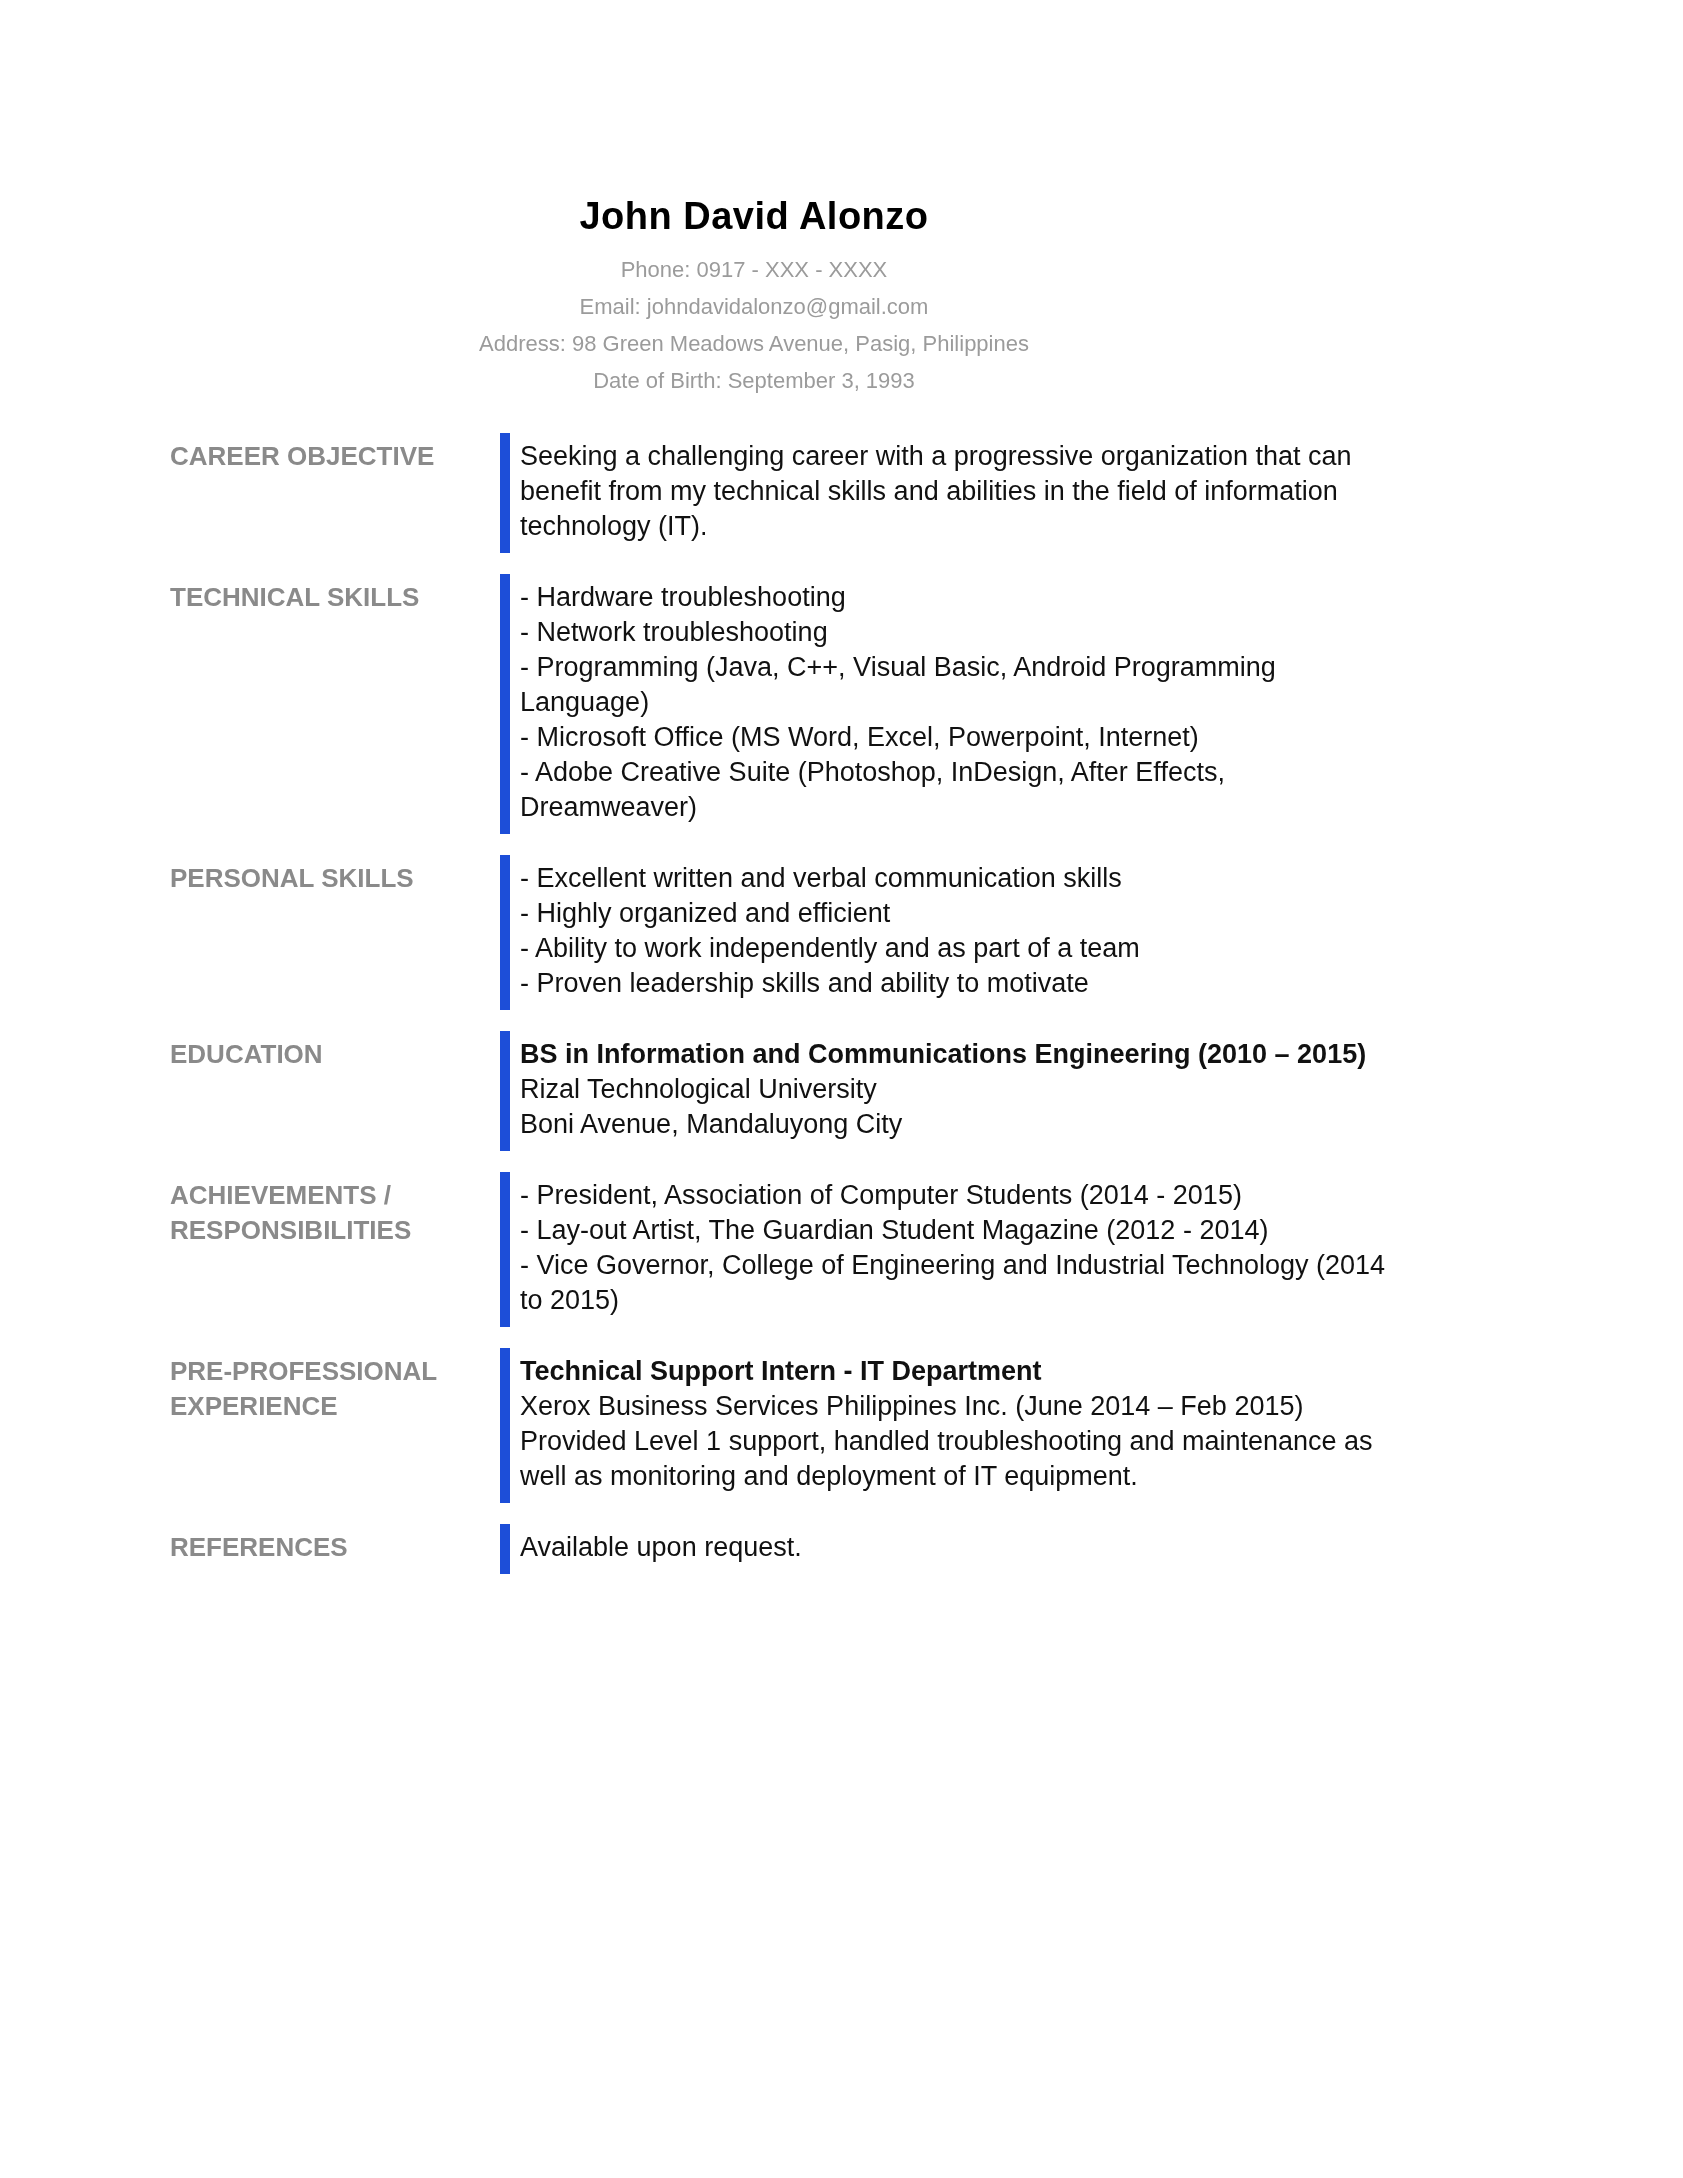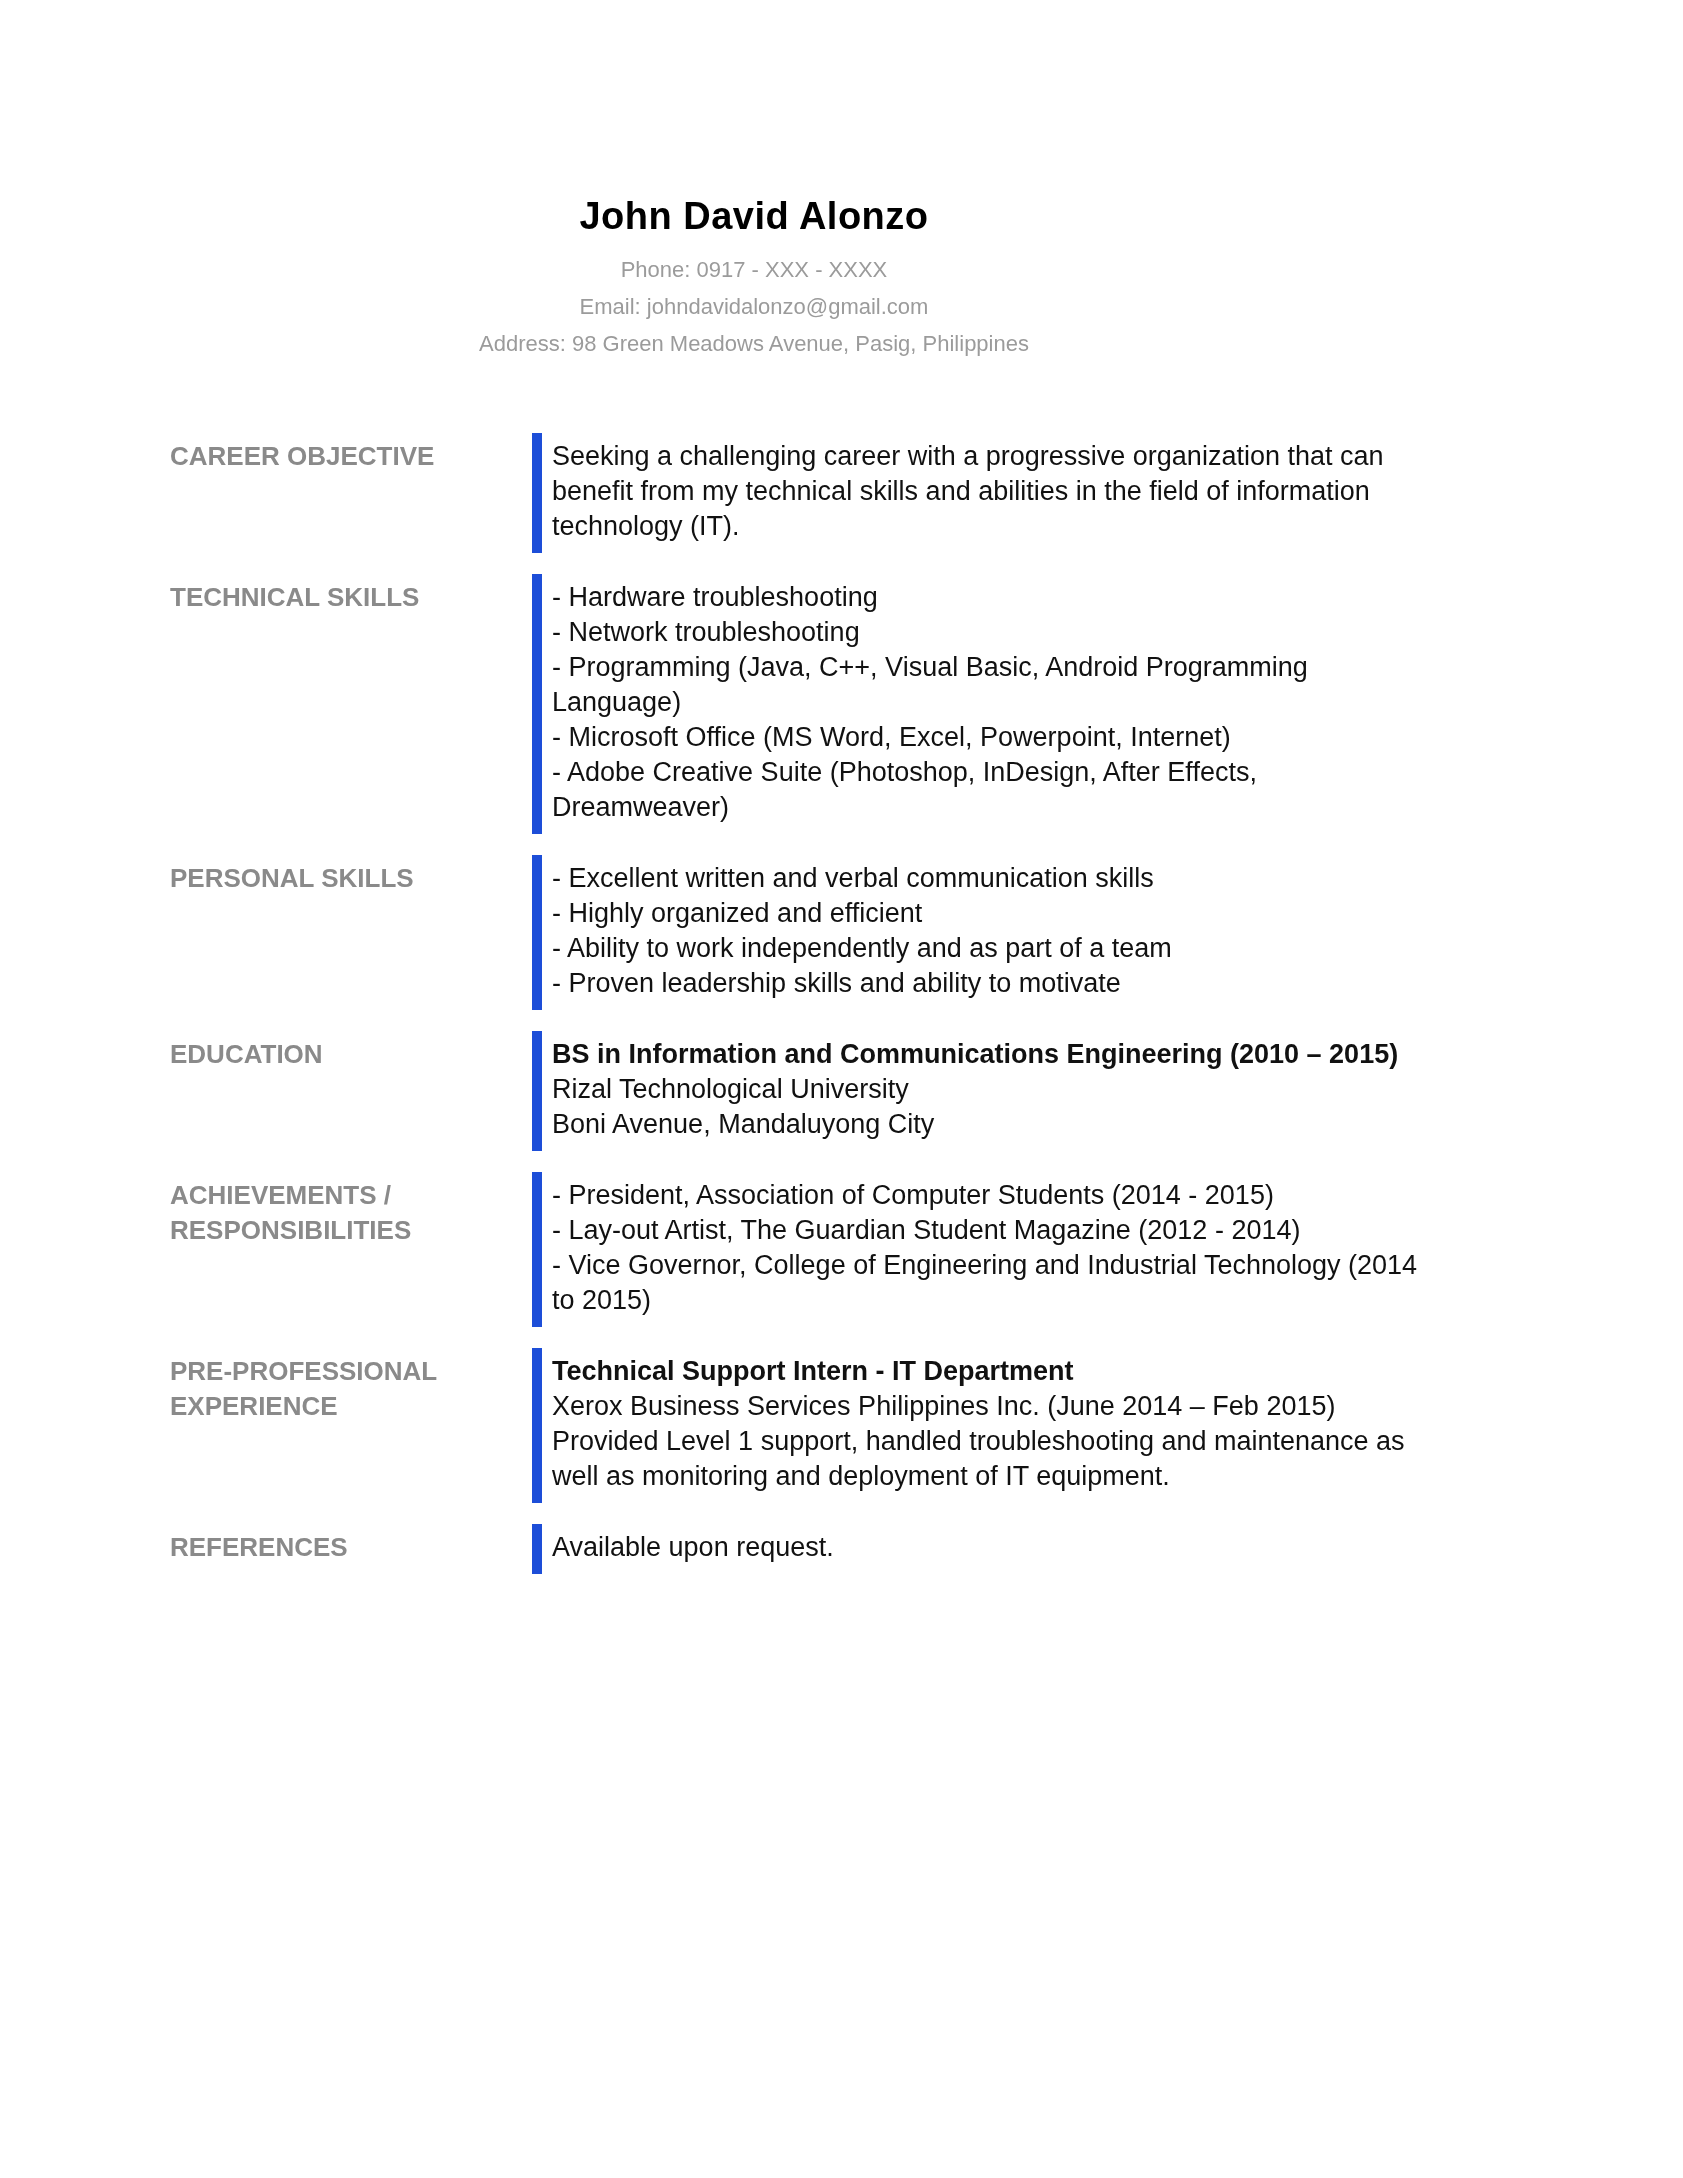--- a/index.html
+++ b/index.html
@@ -40,21 +40,20 @@
   .sections {
     position: absolute;
     top: 433px;
     left: 170px;
     width: 1346px;
   }
   .section {
     display: flex;
     align-items: stretch;
     margin-bottom: 21px;
-    gap: 32px;
   }
   .section-label {
     flex: 0 0 330px;
     width: 330px;
     padding-top: 6px;
     font-size: 26px;
     line-height: 35px;
     font-weight: 700;
     color: #8a8a8a;
     white-space: pre-line;
@@ -80,20 +79,21 @@
 <body>
 
 <div class="page">
 
   <div class="header">
     <h1 class="name">John David Alonzo</h1>
     <div class="contact">
       <div>Phone: 0917 - XXX - XXXX</div>
       <div>Email: johndavidalonzo@gmail.com</div>
       <div>Address: 98 Green Meadows Avenue, Pasig, Philippines</div>
+      <div>Date of Birth: September 3, 1993</div>
     </div>
   </div>
 
   <div class="sections">
 
     <div class="section">
       <div class="section-label">CAREER OBJECTIVE</div>
       <div class="section-content pre">Seeking a challenging career with a progressive organization that can
 benefit from my technical skills and abilities in the field of information
 technology (IT).</div>

